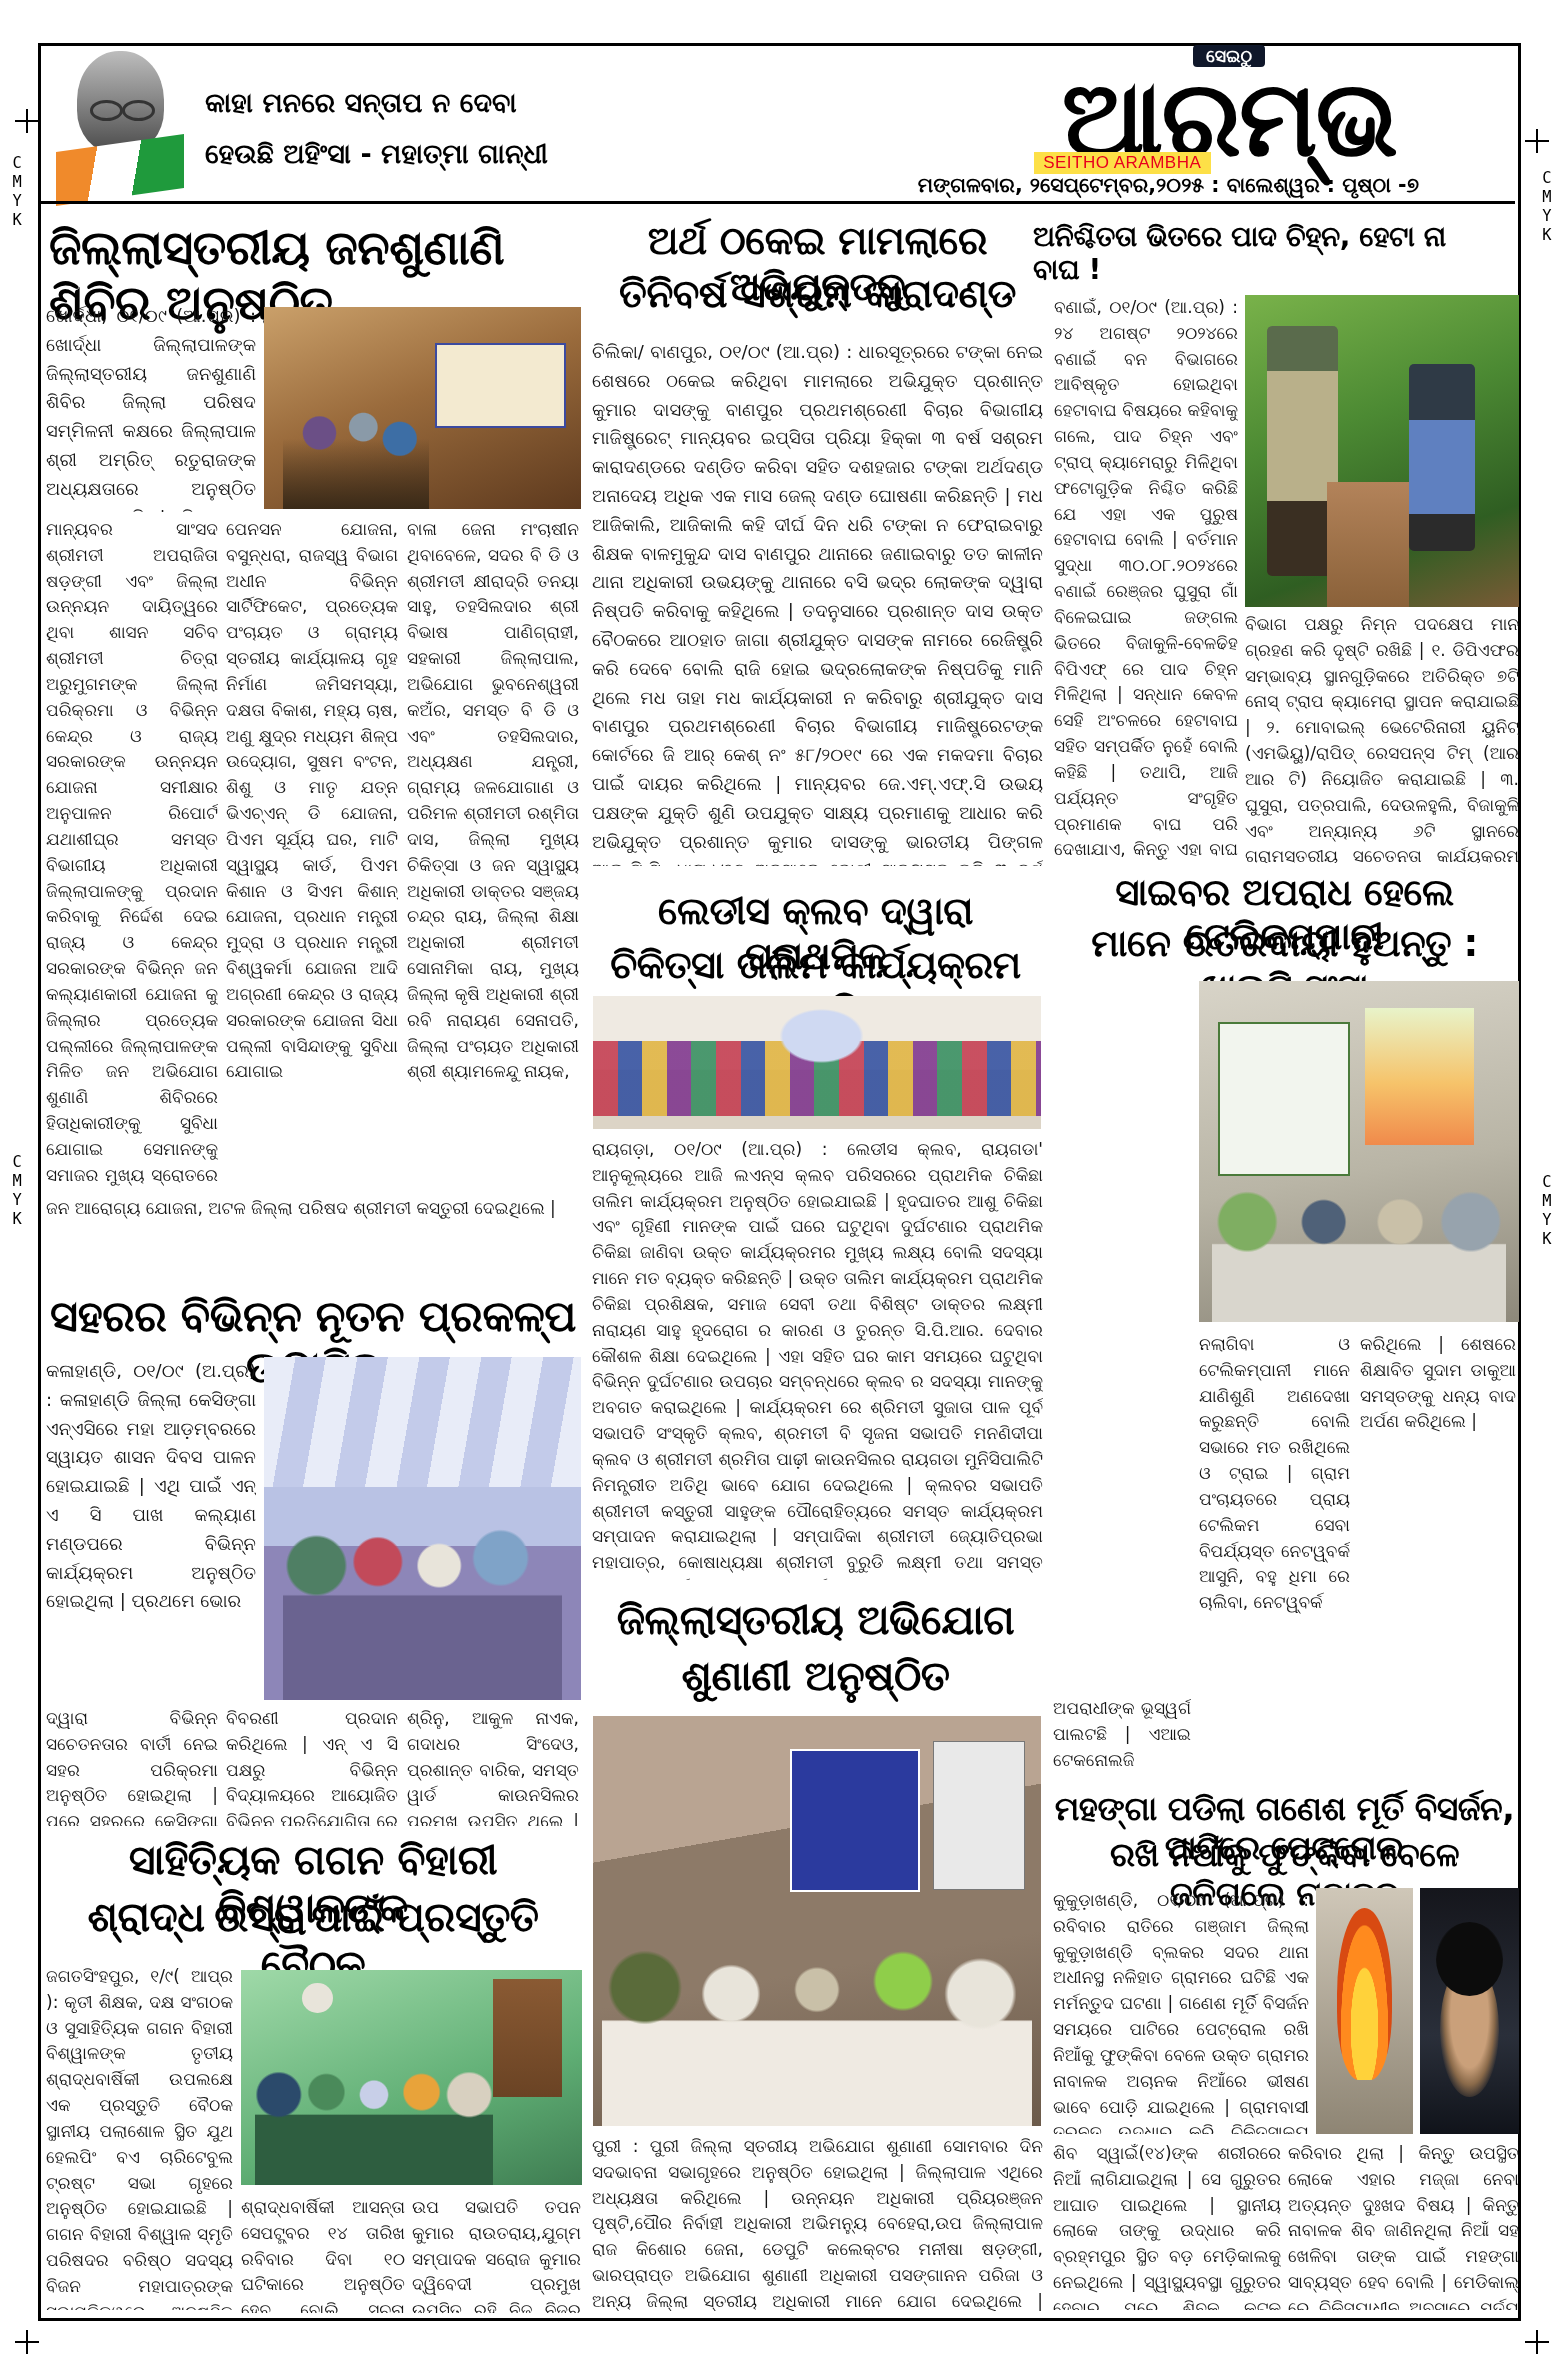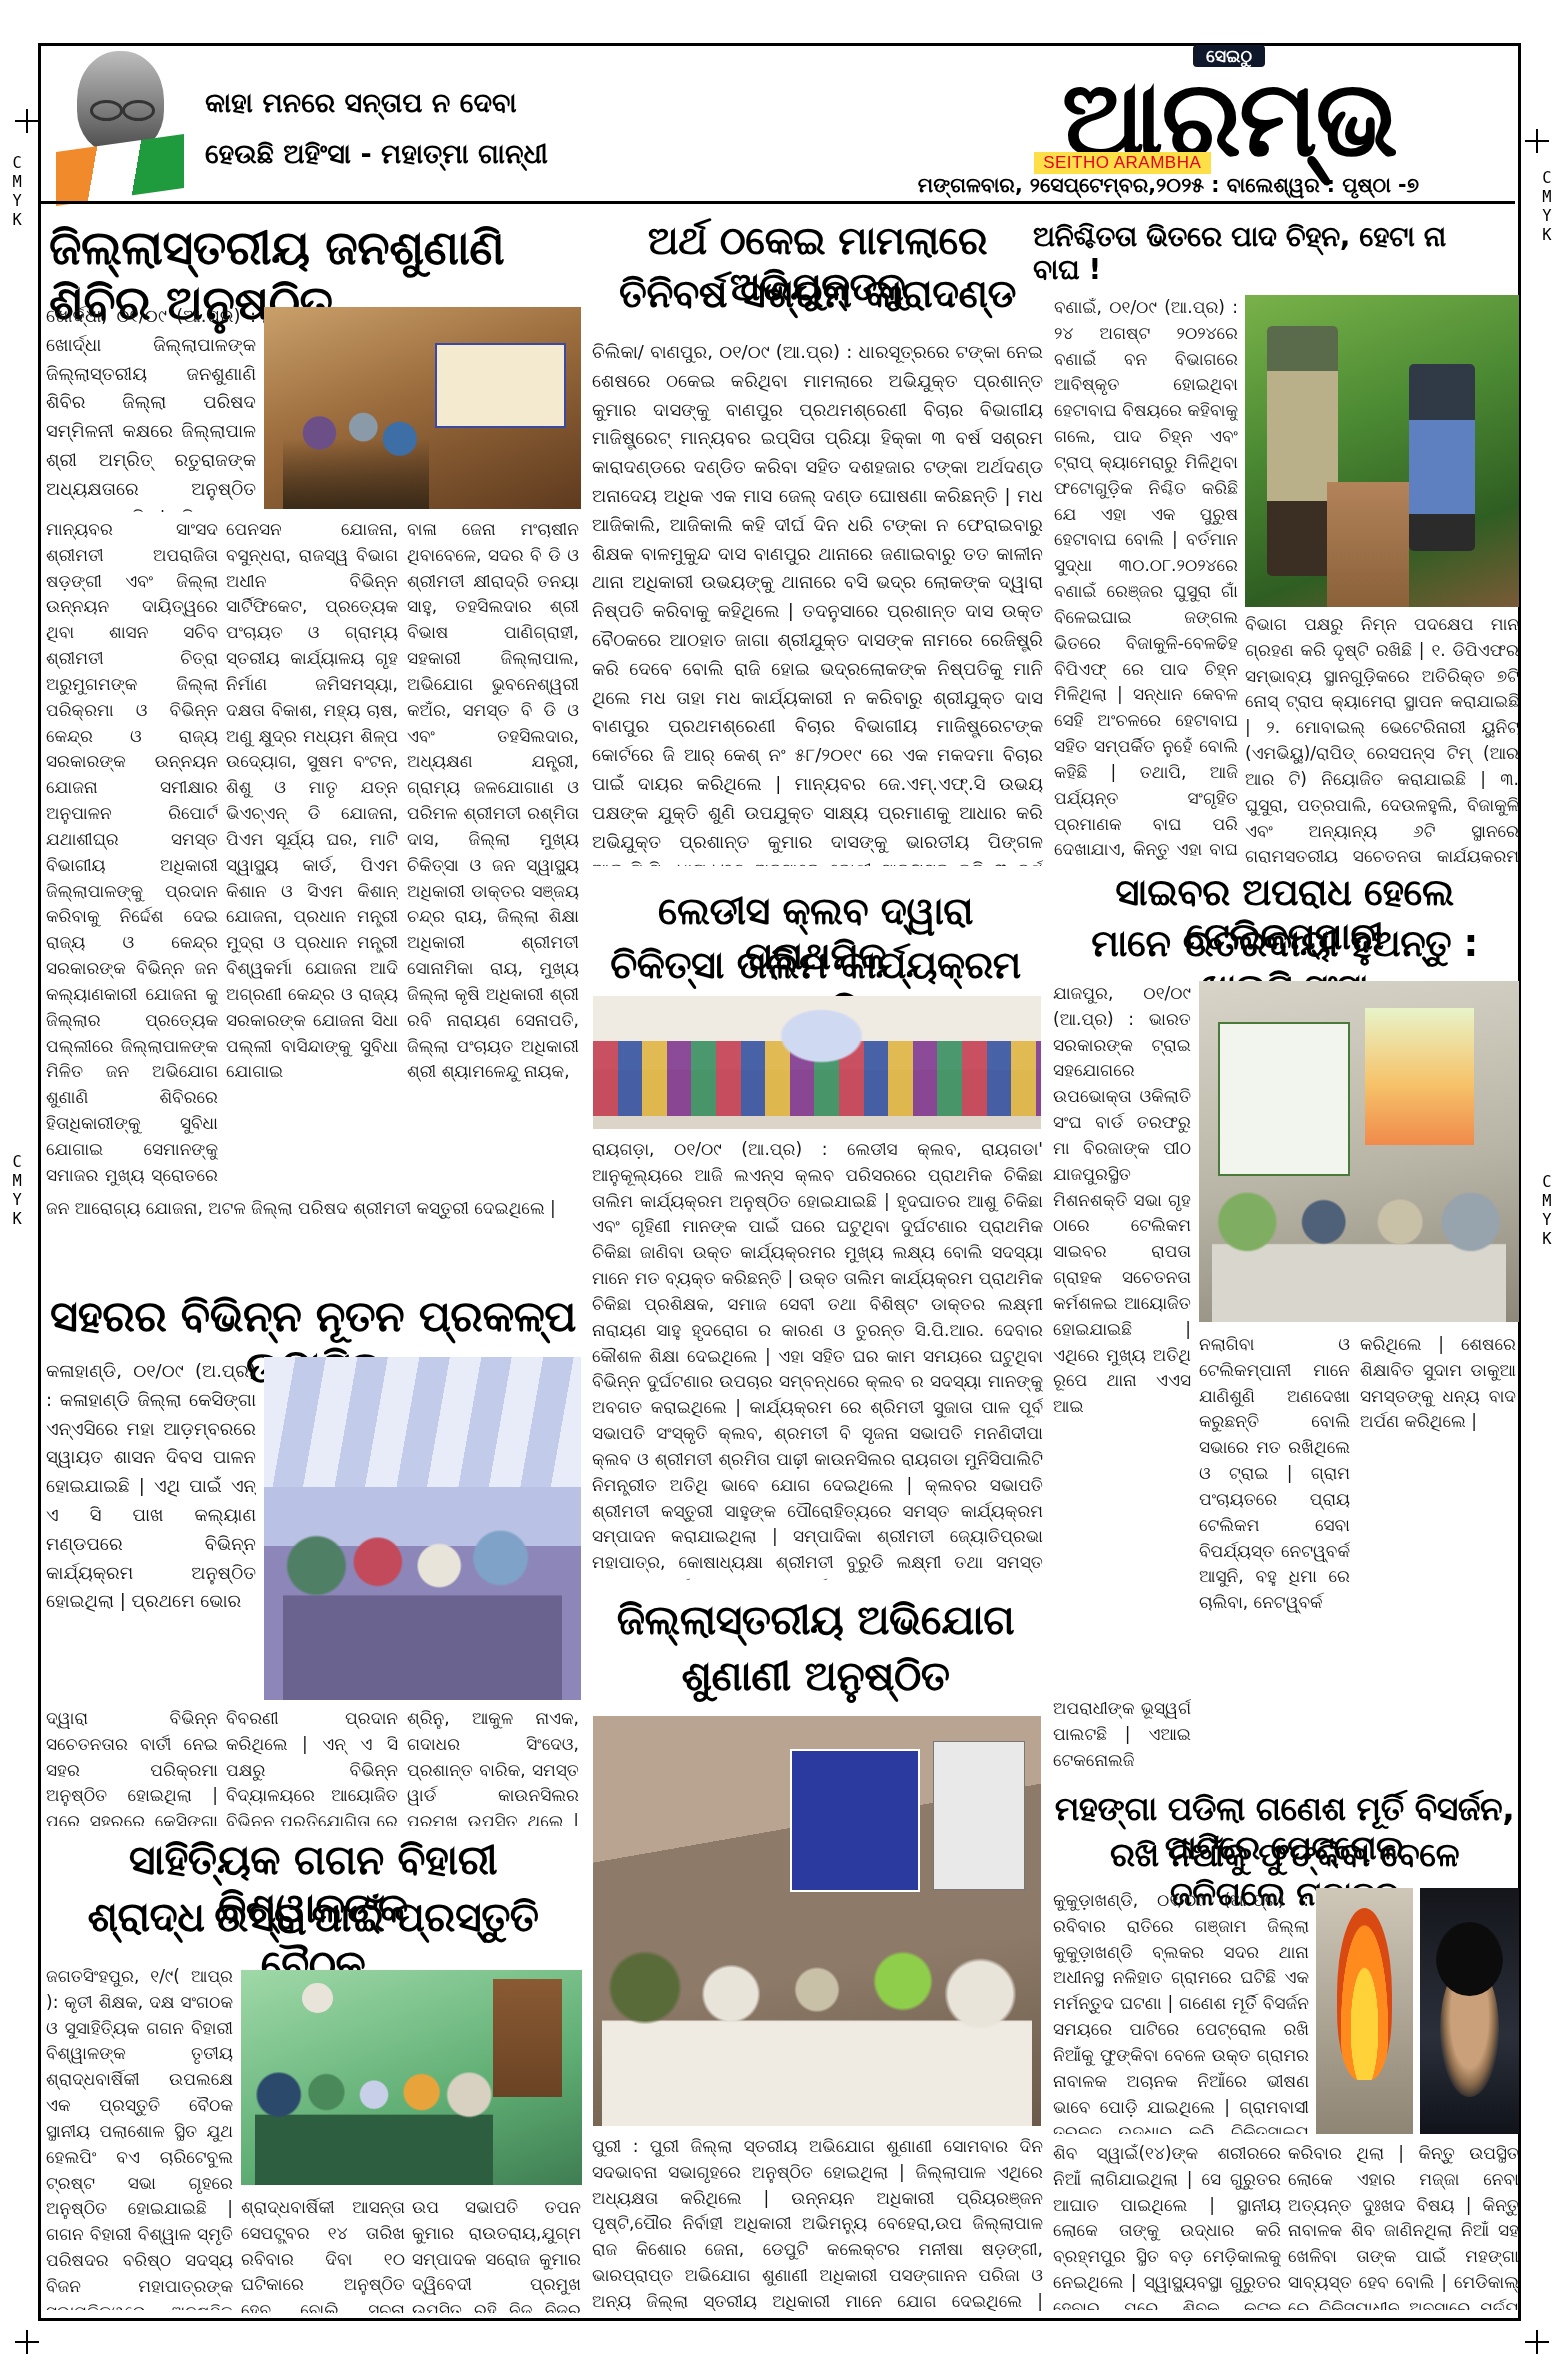--- a/index.html
+++ b/index.html
@@ -81,21 +81,20 @@
   <div class="abs photo" style="left:1245px;top:295px;width:274px;height:312px;background:linear-gradient(160deg,#79b24a,#4c8a33 40%,#2f5e22 75%,#7a5a36);">
     <div class="ph-in" style="left:8%;top:10%;width:26%;height:80%;background:linear-gradient(180deg,#5a6b4c 0 18%,#b9b08a 18% 70%,#3a2f22 70%);border-radius:5.1px;"></div>
     <div class="ph-in" style="left:60%;top:22%;width:24%;height:60%;background:linear-gradient(180deg,#2f3a46 0 30%,#5f80c0 30% 80%,#2b2b2b 80%);border-radius:5.1px;"></div>
     <div class="ph-in" style="left:30%;top:60%;width:30%;height:40%;background:linear-gradient(180deg,#b3835a,#8a6139);"></div>
   </div>
   <div class="abs body-txt" style="left:1054px;top:295px;width:184px;height:569px;">ବଣାଇଁ, ୦୧/୦୯ (ଆ.ପ୍ର) : ୨୪ ଅଗଷ୍ଟ ୨୦୨୪ରେ ବଣାଇଁ ବନ ବିଭାଗରେ ଆବିଷ୍କୃତ ହୋଇଥିବା ହେଟାବାଘ ବିଷୟରେ କହିବାକୁ ଗଲେ, ପାଦ ଚିହ୍ନ ଏବଂ ଟ୍ରାପ୍ କ୍ୟାମେରାରୁ ମିଳିଥିବା ଫଟୋଗୁଡ଼ିକ ନିଶ୍ଚିତ କରିଛି ଯେ ଏହା ଏକ ପୁରୁଷ ହେଟାବାଘ ବୋଲି | ବର୍ତମାନ ସୁଦ୍ଧା ୩୦.୦୮.୨୦୨୪ରେ ବଣାଇଁ ରେଞ୍ଜର ଘୁସୁରା ଗାଁ ବିଳେଇଘାଇ ଜଙ୍ଗଲ ଭିତରେ ବିଜାକୁଳି-ବେଳଢିହ ବିପିଏଫ୍ ରେ ପାଦ ଚିହ୍ନ ମିଳିଥିଲା | ସନ୍ଧାନ କେବଳ ସେହି ଅଂଚଳରେ ହେଟାବାଘ ସହିତ ସମ୍ପର୍କିତ ନୁହେଁ ବୋଲି କହିଛି | ତଥାପି, ଆଜି ପର୍ଯ୍ୟନ୍ତ ସଂଗୃହିତ ପ୍ରମାଣକ ବାଘ ପରି ଦେଖାଯାଏ, କିନ୍ତୁ ଏହା ବାଘ ବୋଲି ନିଷ୍କର୍ଷିତ ହେବା ପର୍ଯ୍ୟନ୍ତ ବିଭାଗର ବିଶେଷଜ୍ଞଙ୍କ ମାନେ ଏ ପ୍ରଜାତି ପ୍ରକାର ଜାଣିବା ପାଇଁ ସର୍ବୋତମ ଚେଷ୍ଟା କରୁଛନ୍ତି | ଏଣୁ, ସୂଚନା ସୂଚିତ କରୁଛି ଯେ ଏହା ଏକ ଚିତାବାଘ ହୋଇପାରେ ଯାହାର ବାଘ ସହ ପ୍ରାୟ ସମାନ ବୈଶିଷ୍ୟ ଅଛି | ଆମ କର୍ମଚାରୀ ମାନେ ଗ୍ରାମାଂଚଳର ପଶୁପାଳନ ଏବଂ ସୁରକ୍ଷା ଦେବା ପାଇଁ ଘନିଷ୍ଠ ପାଟ୍ରୋଲିଂ କରୁଛନ୍ତି | ଏହି ପରିସ୍ଥିତିରେ ଆତଙ୍କିତ ନହେବା ପାଇଁ ଲୋକମାନଙ୍କୁ ଜଣାଇବାକୁ ପ୍ରେସ୍ ମାଧ୍ୟମକୁ ଅନୁରୋଧ କରାଯାଇଛି ଏବଂ ଦୃଢ ପଦକ୍ଷେପ ଗ୍ରହଣ କରି ଦିନରାତି ନଜର ରଖାଯାଇଛି |</div>
   <div class="abs body-txt" style="left:1245px;top:612px;width:274px;height:251px;">ବିଭାଗ ପକ୍ଷରୁ ନିମ୍ନ ପଦକ୍ଷେପ ମାନ ଗ୍ରହଣ କରି ଦୃଷ୍ଟି ରଖିଛି | ୧. ଡିପିଏଫର ସମ୍ଭାବ୍ୟ ସ୍ଥାନଗୁଡ଼ିକରେ ଅତିରିକ୍ତ ୭ଟି ନୋସ୍ ଟ୍ରାପ କ୍ୟାମେରା ସ୍ଥାପନ କରାଯାଇଛି | ୨. ମୋବାଇଲ୍ ଭେଟେରିନାରୀ ୟୁନିଟ୍ (ଏମଭିୟୁ)/ରାପିଡ୍ ରେସପନ୍ସ ଟିମ୍ (ଆର ଆର ଟି) ନିୟୋଜିତ କରାଯାଇଛି | ୩. ଘୁସୁରା, ପତ୍ରପାଲି, ଦେଉଳହୁଲି, ବିଜାକୁଳି ଏବଂ ଅନ୍ୟାନ୍ୟ ୬ଟି ସ୍ଥାନରେ ଗ୍ରାମସ୍ତରୀୟ ସଚେତନତା କାର୍ଯ୍ୟକ୍ରମ ଅନୁଷ୍ଠିତ ହୋଇଛି | କ୍ଷେତ୍ରରୁ ଯେକୌଣସି ସୂଚନା ପାଇବା ପାଇଁ ବଣାଇ ସ୍ଥିତ ଡିଭିଜନ କାର୍ଯ୍ୟାଳୟର ନିୟନ୍ତ୍ରଣ କକ୍ଷ ସଜାଗ ରହିଛି ରହିଥିବାର ସୂଚନା ବିଭାଗ ପକ୍ଷରୁ ଦିଆଯାଇଛି |</div>
 
   <div class="abs hl ctr" style="left:1050px;top:871px;width:469px;font-size:37px;">ସାଇବର ଅପରାଧ ହେଲେ ଟେଲିକମ୍ପାନୀ</div>
   <div class="abs hl ctr" style="left:1050px;top:922px;width:469px;font-size:37px;">ମାନେ ଉତରଦାୟୀ ହୁଅନ୍ତୁ : ଖାଉଟି ସଂସ୍ଥା</div>
-  <div class="abs body-txt" style="left:1053px;top:981px;width:138px;height:707px;">ଯାଜପୁର, ୦୧/୦୯ (ଆ.ପ୍ର) : ଭାରତ ସରକାରଙ୍କ ଟ୍ରାଇ ସହଯୋଗରେ ଉପଭୋକ୍ତା ଓକିଲାତି ସଂଘ ବାର୍ଡ ତରଫରୁ ମା ବିରଜାଙ୍କ ପୀଠ ଯାଜପୁରସ୍ଥିତ ମିଶନଶକ୍ତି ସଭା ଗୃହ ଠାରେ ଟେଲିକମ ସାଇବର ରାପତା ଗ୍ରାହକ ସଚେତନତା କର୍ମଶଳଇ ଆୟୋଜିତ ହୋଇଯାଇଛି | ଏଥିରେ ମୁଖ୍ୟ ଅତିଥି ରୂପେ ଥାନା ଏଏସ ଆଇ</div>
   <div class="abs photo" style="left:1199px;top:981px;width:320px;height:341px;background:linear-gradient(170deg,#d8d4c8,#b9b5a6 55%,#8d887a);">
     <div class="ph-in" style="left:6%;top:12%;width:40%;height:44%;background:#f2f5ee;border:2px solid #4a7a3a;"></div>
     <div class="ph-in" style="left:52%;top:8%;width:34%;height:40%;background:linear-gradient(180deg,#e8f3c9,#f6c36a 55%,#f08a4b);"></div>
     <div class="ph-in" style="left:4%;top:58%;width:92%;height:42%;background:radial-gradient(circle at 12% 30%,#7fae62 0 10%,transparent 11%),radial-gradient(circle at 38% 30%,#4f6178 0 10%,transparent 11%),radial-gradient(circle at 64% 30%,#c9c0a8 0 10%,transparent 11%),radial-gradient(circle at 88% 30%,#97a3ad 0 10%,transparent 11%),linear-gradient(180deg,transparent 45%,#d9d6cd 46%);"></div>
   </div>
   <div class="abs body-txt" style="left:1199px;top:1332px;width:151px;height:443px;">ନଲାଗିବା ଓ ଟେଲିକମ୍ପାନୀ ମାନେ ଯାଣିଶୁଣି ଅଣଦେଖା କରୁଛନ୍ତି ବୋଲି ସଭାରେ ମତ ରଖିଥିଲେ ଓ ଟ୍ରାଇ | ଗ୍ରାମ ପଂଚାୟତରେ ପ୍ରାୟ ଟେଲିକମ ସେବା ବିପର୍ଯ୍ୟସ୍ତ ନେଟୱ୍ବର୍କ ଆସୁନି, ବହୁ ଧିମା ରେ ଚାଲିବା, ନେଟୱ୍ବର୍କ</div>
   <div class="abs body-txt" style="left:1360px;top:1332px;width:156px;height:443px;">କରିଥିଲେ | ଶେଷରେ ଶିକ୍ଷାବିତ ସୁଦାମ ଡାକୁଆ ସମସ୍ତଙ୍କୁ ଧନ୍ୟ ବାଦ ଅର୍ପଣ କରିଥିଲେ |</div>
   <div class="abs body-txt" style="left:1053px;top:1696px;width:138px;height:79px;">ଅପରାଧୀଙ୍କ ଭୂସ୍ୱର୍ଗ ପାଲଟଛି | ଏଆଇ ଟେକନୋଲଜି ସାହାଯ୍ୟ ରେ ପ୍ରତି ମିନିଟରେ ଗ୍ରାହକ ଠକାମିର ଶିକାର ହେଉଛନ୍ତି | ବର୍ତ୍ତମାନ ୭୮ କୋଟି ଇଣ୍ଟରନେଟ ବ୍ୟବହାରକାରି ଗ୍ରାହକ | ଆମ ଦେଶ ସାଇବର</div>
 
   <div class="abs hl ctr" style="left:1050px;top:1790px;width:469px;font-size:33px;">ମହଙ୍ଗା ପଡିଲା ଗଣେଶ ମୂର୍ତି ବିସର୍ଜନ, ପାଟିରେ ପେଟ୍ରୋଲ</div>

